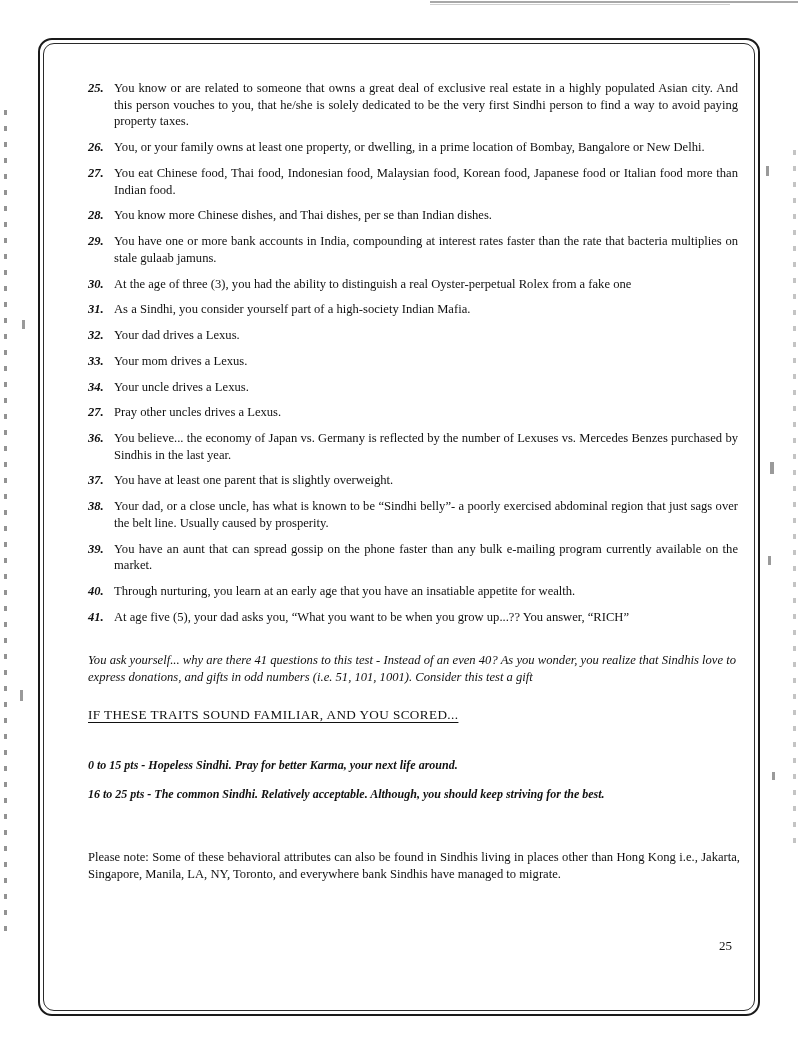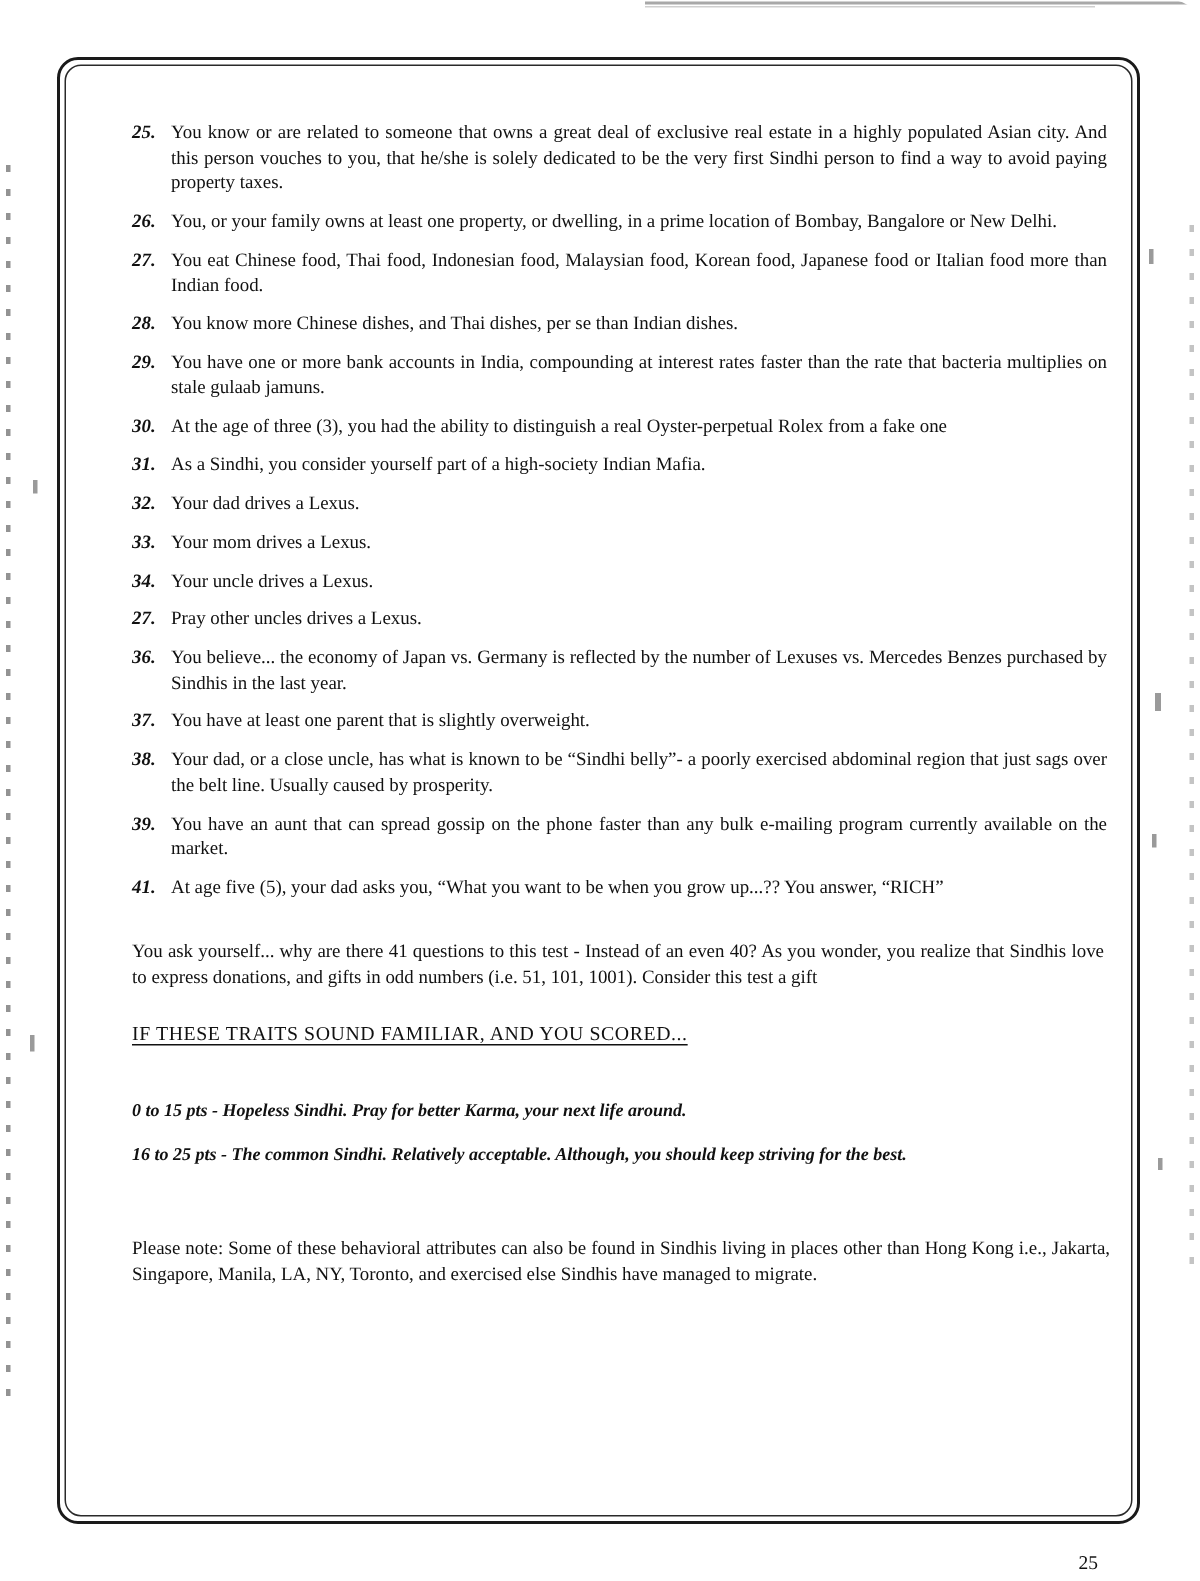--- a/index.html
+++ b/index.html
@@ -8,21 +8,20 @@
     background: #ffffff;
   }
   .page {
     position: relative;
     width: 800px;
     height: 1054px;
     background: #ffffff;
     overflow: hidden;
     font-family: "Liberation Serif", "DejaVu Serif", serif;
     color: #111111;
-    border-radius: 19px;
   }
 
   
   .scan-top-line {
     position: absolute;
     left: 430px;
     top: 1px;
     width: 368px;
     height: 2px;
     background: #a8a8a8;
@@ -103,20 +102,21 @@
     font-weight: bold;
     font-style: italic;
     font-size: 12.6px;
   }
 
   .para {
     font-size: 12.6px;
     line-height: 1.36;
     text-align: justify;
     margin: 0;
+    font-style: italic;
   }
 
   .closing-note {
     margin-top: 26px;
     width: 648px;
   }
 
   .section-heading {
     margin-top: 21px;
     font-size: 13.2px;
@@ -148,21 +148,21 @@
 
   .page-number {
     position: absolute;
     left: 0;
     top: 0;
     font-size: 13px;
   }
   .pn-wrap {
     position: absolute;
     right: 68px;
-    top: 1033px;
+    top: 936px;
     width: 40px;
     text-align: right;
   }
   .pn-wrap .page-number { position: static; }
 
   
   .speck { position: absolute; background: #9a9a9a; }
 </style>
 </head>
 <body>
@@ -242,35 +242,39 @@
       </li>
       <li class="qitem">
         <span class="qnum">38.</span>
         <span>Your dad, or a close uncle, has what is known to be “Sindhi belly”- a poorly exercised abdominal region that just sags over the belt line.  Usually caused by prosperity.</span>
       </li>
       <li class="qitem">
         <span class="qnum">39.</span>
         <span>You have an aunt that can spread gossip on the phone faster than any bulk e-mailing program currently available on the market.</span>
       </li>
       <li class="qitem">
+        <span class="qnum">40.</span>
+        <span>Through nurturing, you learn at an early age that you have an insatiable appetite for wealth.</span>
+      </li>
+      <li class="qitem">
         <span class="qnum">41.</span>
         <span>At age five (5), your dad asks you, “What you want to be when you grow up...?? You answer, “RICH”</span>
       </li>
     </ol>
 
     <p class="para closing-note">You ask yourself... why are there 41 questions to this test - Instead of an even 40?  As you wonder, you realize that Sindhis love to express donations, and gifts in odd numbers (i.e. 51, 101, 1001).  Consider this test a gift</p>
 
     <div class="section-heading">IF THESE TRAITS SOUND FAMILIAR, AND YOU SCORED...</div>
 
     <div class="scores">
       <div class="score-line">0 to 15 pts - Hopeless Sindhi.  Pray for better Karma, your next life around.</div>
       <div class="score-line">16 to 25 pts - The common Sindhi.  Relatively acceptable.  Although, you should keep striving for the best.</div>
     </div>
 
-    <p class="please-note">Please note:  Some of these behavioral attributes can also be found in Sindhis living in places other than Hong Kong i.e., Jakarta, Singapore, Manila, LA, NY, Toronto, and exercised else Sindhis have managed to migrate.</p>
+    <p class="please-note">Please note:  Some of these behavioral attributes can also be found in Sindhis living in places other than Hong Kong i.e., Jakarta, Singapore, Manila, LA, NY, Toronto, and everywhere bank Sindhis have managed to migrate.</p>
 
   </div>
 
   <div class="pn-wrap">
     <span class="page-number">25</span>
   </div>
 
 </div>
 
 </body></html>

